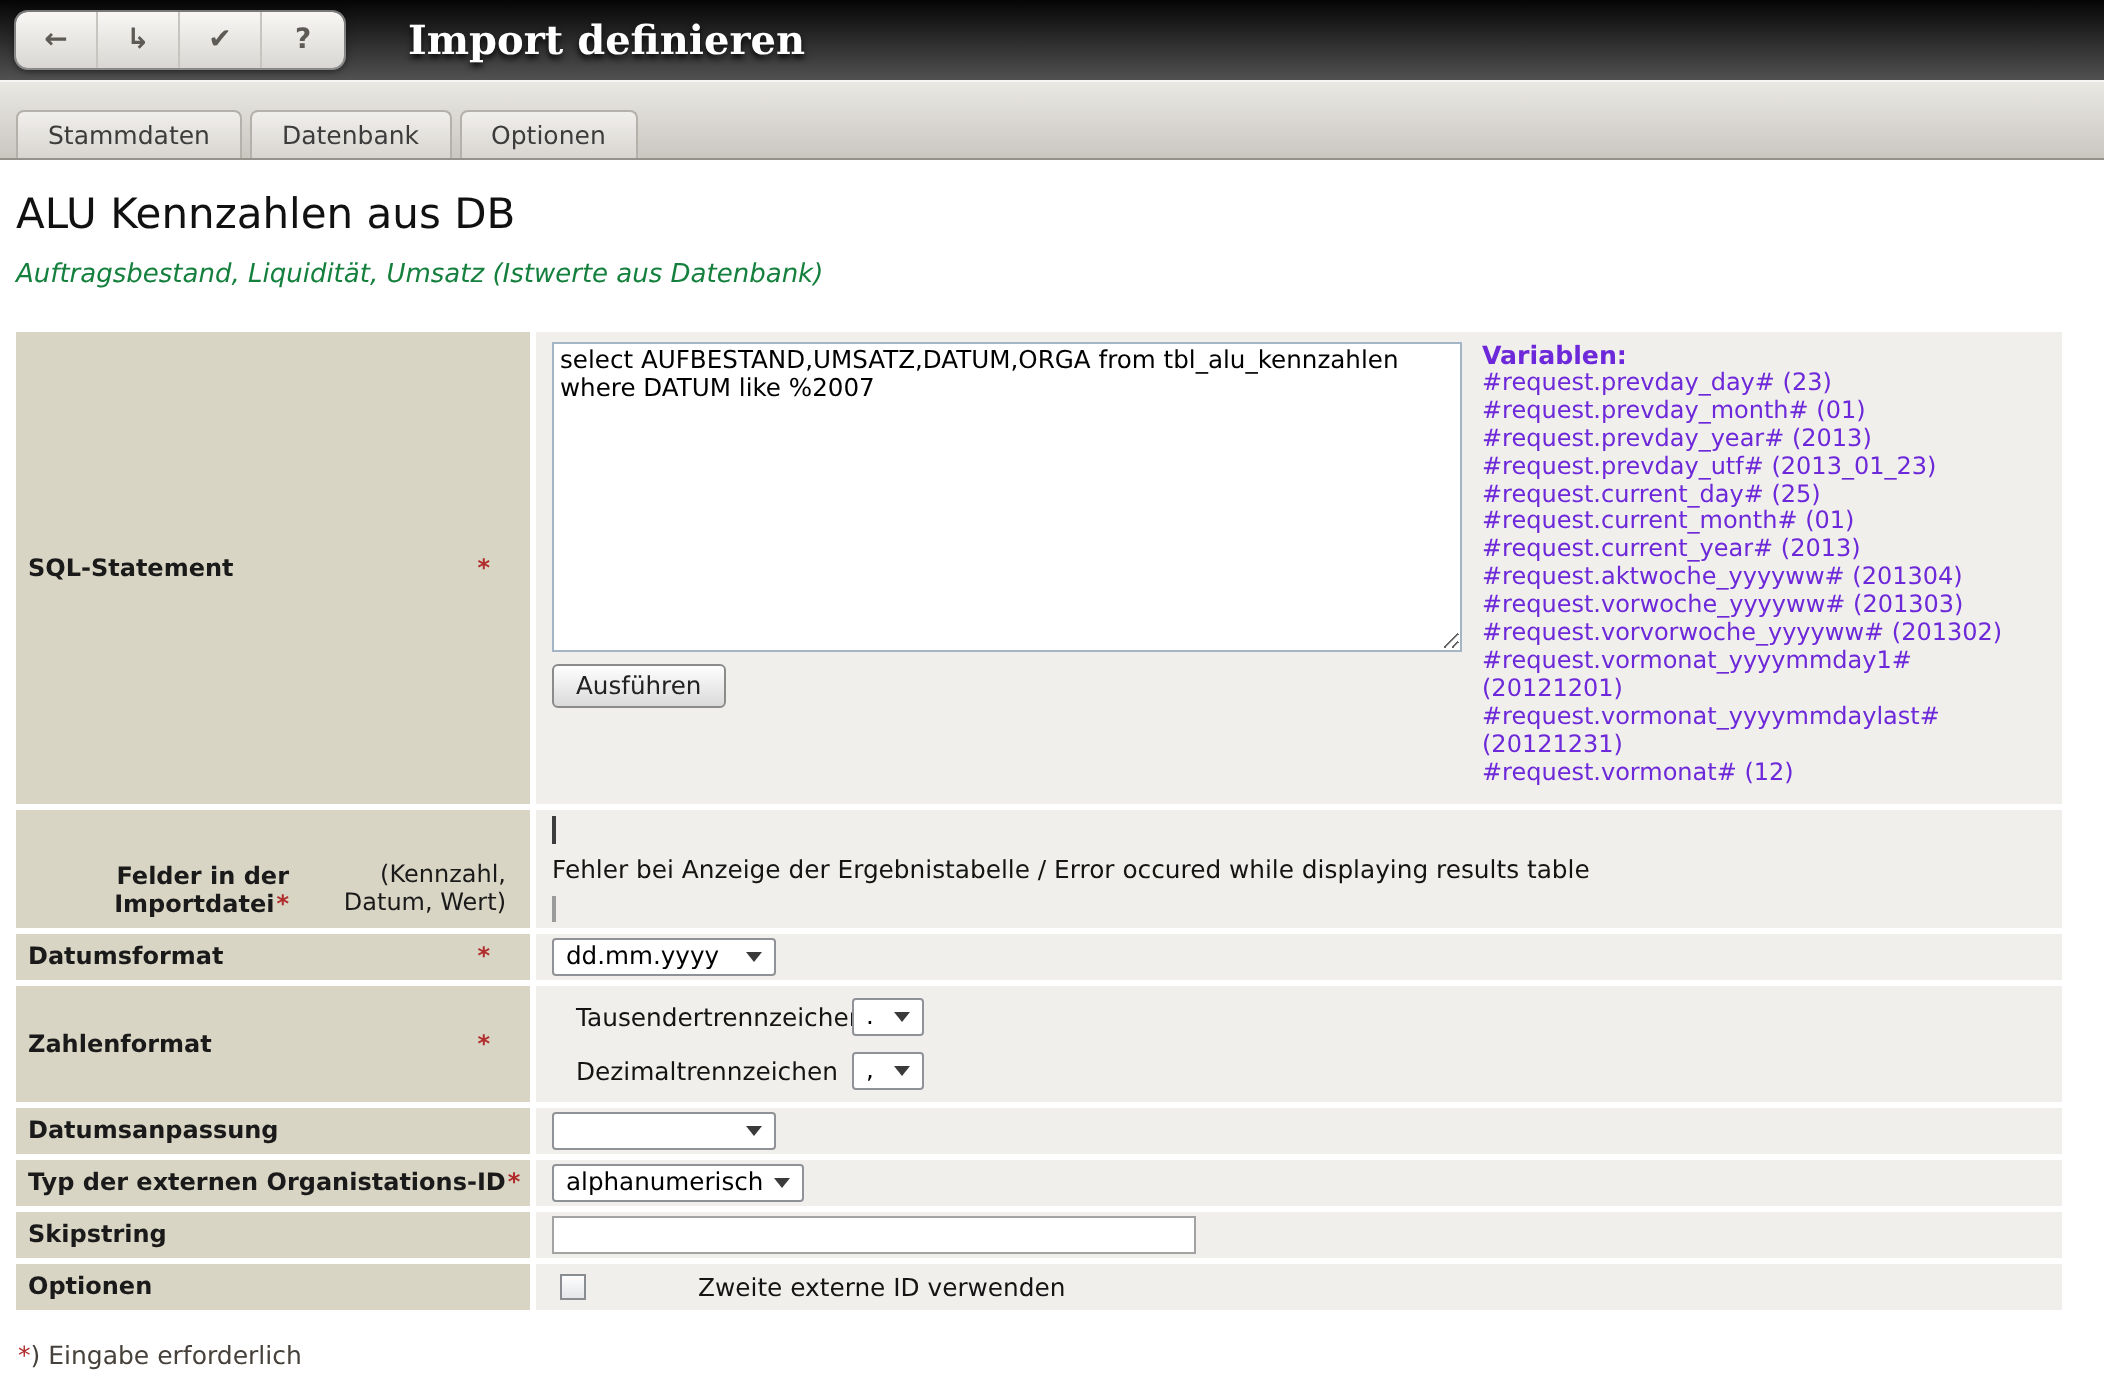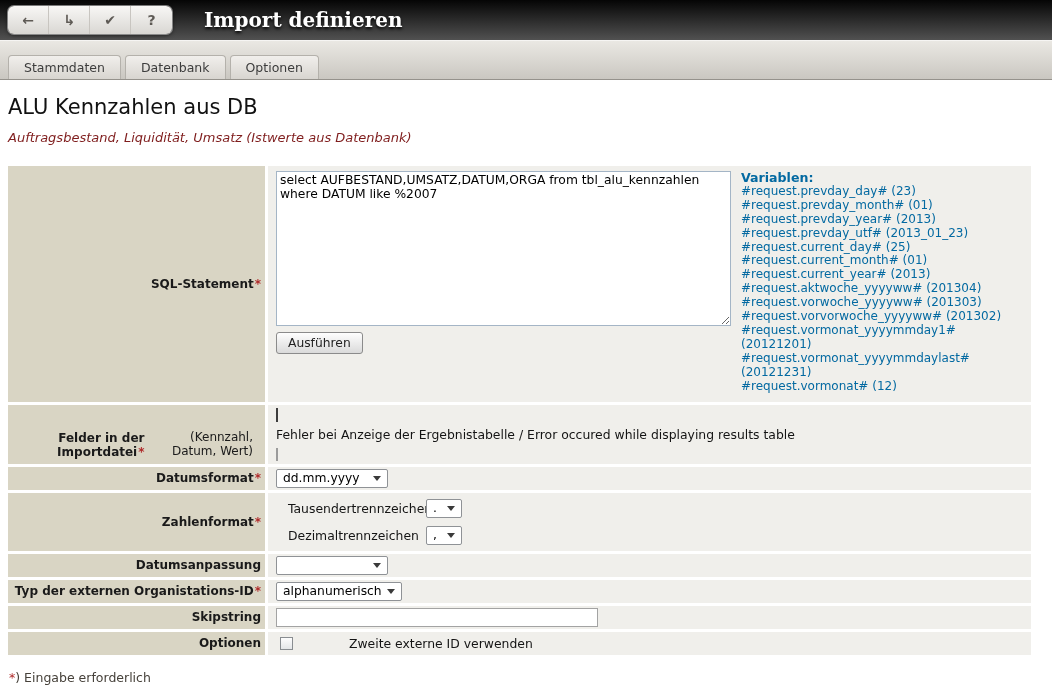--- a/index.html
+++ b/index.html
@@ -20,39 +20,39 @@
   .tabstrip { height:40px; background:linear-gradient(#eae8e3,#cac7c1); border-top:1px solid #f6f5f3;
               border-bottom:1px solid #95928c; display:flex; align-items:flex-end; padding-left:8px; }
   .tab { height:24px; line-height:23px; padding:0 15px; background:linear-gradient(#f1efec,#d8d5d0);
          border:1px solid #b4b1ab; border-bottom:none; border-radius:4px 4px 0 0; margin-right:4px;
          color:#3c3c3c; font-size:12.5px; cursor:pointer; }
   .tab.active { background:#fff; height:28px; line-height:28px; border-color:#95928c; margin-bottom:-1px;
                 position:relative; z-index:2; color:#1d1d1d; }
 
   
   .heading { font-size:21px; font-weight:400; color:#111; margin:15px 0 0 8px; }
-  .subheading { font-style:italic; font-size:13px; color:#7f1d1d; margin:11px 0 0 8px; }
+  .subheading { font-style:italic; font-size:13px; color:#15803d; margin:11px 0 0 8px; }
 
   
   .formtable { margin:21px 21px 0 8px; }
   .frow { display:flex; margin-bottom:3px; }
-  .flabel { width:257px; flex:none; background:#d9d5c4; display:flex; align-items:center; justify-content:flex-end;
-            text-align:right; padding:0 4px 0 6px; font-weight:bold; font-size:12px; color:#1a1a1a;
+  .flabel { width:257px; flex:none; background:#d9d5c4; display:flex; align-items:center; justify-content:space-between;
+            text-align:right; padding:0 20px 0 6px; font-weight:bold; font-size:12px; color:#1a1a1a;
             margin-right:3px; white-space:nowrap; }
   .req { color:#b02b2b; margin-left:1px; }
   .fcontent { flex:1; background:#f0efeb; padding:2px 8px; display:flex; align-items:center; min-width:0; }
 
   .row-sql .fcontent { align-items:flex-start; padding:5px 8px 8px; }
   .sql-left { display:flex; flex-direction:column; }
   .sql-textarea { width:455px; height:155px; font-family:"DejaVu Sans", sans-serif; font-size:12.3px; color:#000;
                   border:1px solid #a4b5c6; background:#fff; padding:1px 3px; resize:both; }
   .btn { margin-top:6px; height:22px; width:fit-content; padding:0 11px; font-family:"DejaVu Sans", sans-serif;
          font-size:12.3px; color:#222; background:linear-gradient(#fefefe,#dadada); border:1px solid #8b8b8b;
          border-radius:3px; cursor:pointer; }
-  .vars { margin-left:10px; font-size:12px; line-height:13.9px; color:#0369a1; }
+  .vars { margin-left:10px; font-size:12px; line-height:13.9px; color:#6d28d9; }
   .vtitle { font-weight:bold; font-size:12.6px; }
   .vars span { display:block; }
 
   .row-fields { min-height:59px; }
   .row-fields .flabel { flex-direction:row; align-items:flex-end; justify-content:space-between; padding:5px 12px 5px 6px; white-space:normal; }
   .sublabel { font-weight:normal; max-width:122px; text-align:right; line-height:14.5px; font-size:12px; }
   .row-fields .fcontent { flex-direction:column; align-items:flex-start; justify-content:space-between; padding:3px 8px; }
   .cursor-bar { width:2px; height:14px; background:#3d3d3d; }
   .cursor-bar.light { height:13px; background:#9b9b9b; }
   .error-text { font-size:12.4px; color:#141414; }

